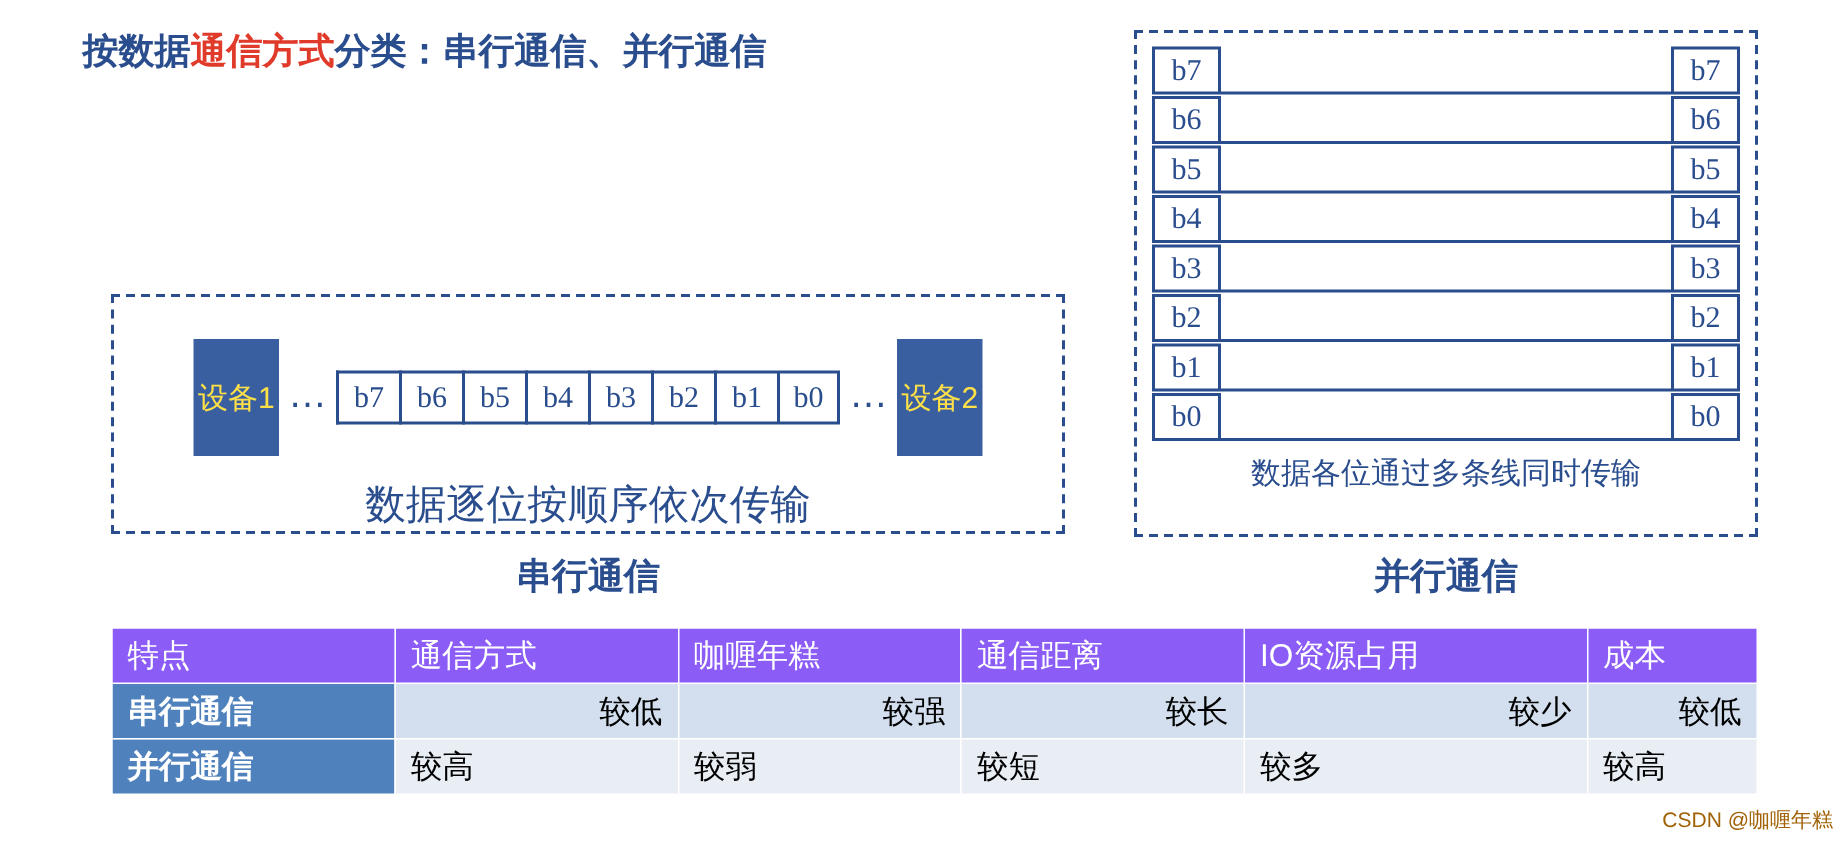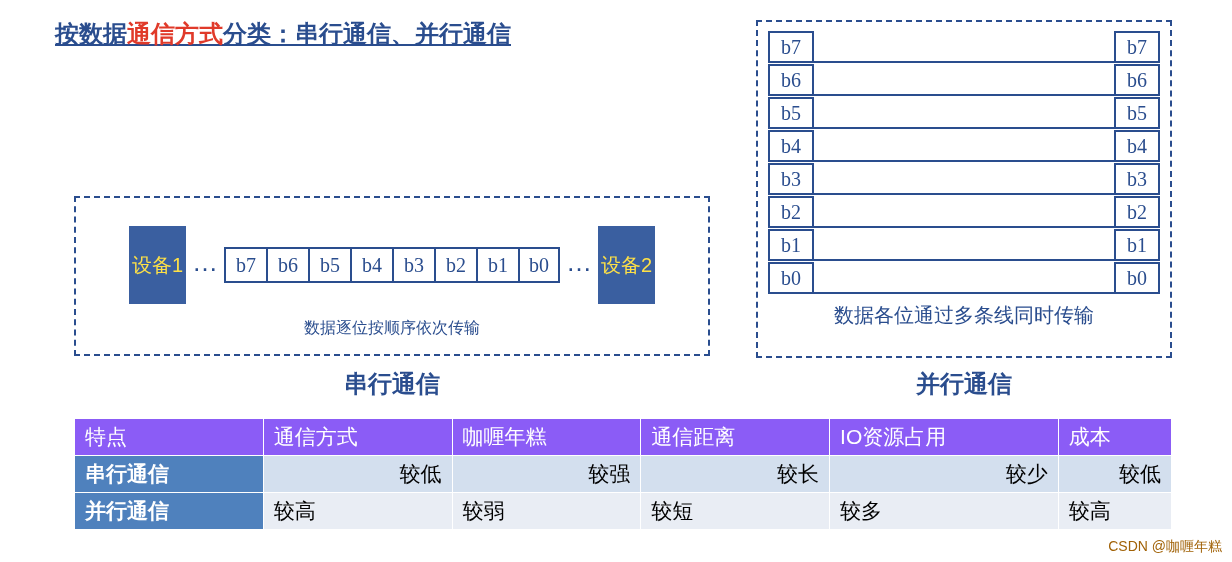--- a/index.html
+++ b/index.html
@@ -12,21 +12,20 @@
     background: #fff;
     position: relative;
   }
   .title {
     position: absolute;
     left: 55px;
     top: 18px;
     font-size: 24px;
     font-weight: bold;
     color: #2a4d8e;
-    text-decoration: underline;
   }
   .title .red { color: #e03a2a; }
   
   .serial-panel {
     position: absolute;
     left: 74px;
     top: 196px;
     width: 636px;
     height: 160px;
     border: 2px dashed #2a4d8e;
@@ -65,21 +64,21 @@
     align-items: center;
     justify-content: center;
     font-size: 20px;
     color: #2a4d8e;
     font-family: "Times New Roman", serif;
   }
   .bitcell-s:last-child { border-right: 2px solid #2a4d8e; }
   .serial-caption {
     text-align: center;
     margin-top: 14px;
-    font-size: 16px;
+    font-size: 27px;
     color: #2a4d8e;
   }
   .serial-title {
     position: absolute;
     left: 74px;
     top: 368px;
     width: 636px;
     text-align: center;
     font-size: 24px;
     font-weight: bold;

